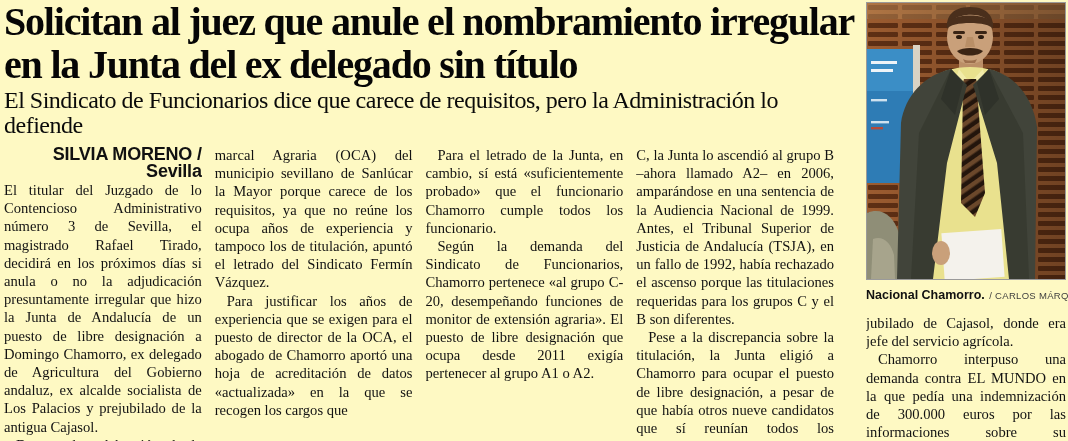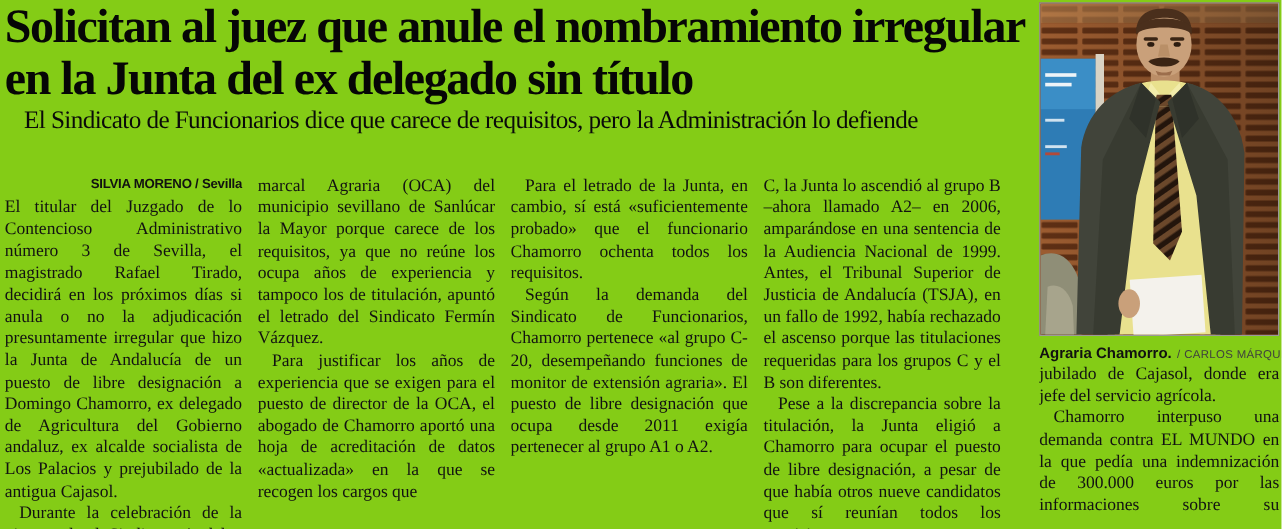--- a/index.html
+++ b/index.html
@@ -4,21 +4,21 @@
 <style>
   html, body {
     margin: 0;
     padding: 0;
     background: #ffffff;
   }
   .page {
     position: relative;
     width: 1068px;
     height: 441px;
-    background: #84cc16;
+    background: #fef9c3;
     overflow: hidden;
     font-family: "Liberation Serif", "DejaVu Serif", serif;
     color: #141414;
   }
   
   .header-area {
     position: absolute;
     left: 4px;
     top: 0;
     width: 858px;
@@ -26,24 +26,24 @@
   .headline {
     margin: 0;
     font-family: "Liberation Serif", "DejaVu Serif", serif;
     font-weight: 700;
     font-size: 40px;
     line-height: 43px;
     letter-spacing: -1.2px;
     color: #060606;
   }
   .subheadline {
-    margin: 2px 0 0 16px;
+    margin: 2px 0 0 0;
     font-family: "Liberation Serif", "DejaVu Serif", serif;
     font-weight: 400;
-    font-size: 21px;
+    font-size: 24px;
     line-height: 25px;
     letter-spacing: -0.5px;
     color: #0a0a0a;
   }
   
   .columns-area {
     position: absolute;
     left: 4px;
     top: 146px;
     width: 830px;
@@ -61,21 +61,21 @@
     overflow: hidden;
     hyphens: auto;
     -webkit-hyphens: auto;
     color: #121212;
   }
   .col p { margin: 0; }
   .col p.indent { text-indent: 12px; }
   .byline {
     font-family: "Liberation Sans", "DejaVu Sans", sans-serif;
     font-weight: 700;
-    font-size: 11px;
+    font-size: 18px;
     line-height: 17px;
     text-align: right;
     letter-spacing: -0.2px;
     color: #111;
     margin-bottom: 1px;
   }
   
   .right-rail {
     position: absolute;
     left: 866px;
@@ -102,20 +102,21 @@
     font-size: 12.5px;
     color: #111;
   }
   .caption-credit {
     font-weight: 400;
     font-size: 9.5px;
     letter-spacing: 0.3px;
     color: #3f3f3f;
   }
   .right-col-holder {
+    margin-top: 11px;
     height: 126px;
     overflow: hidden;
   }
   .right-col-holder .col {
     width: 100%;
     height: 100%;
   }
 </style>
 </head>
 <body>
@@ -131,21 +132,21 @@
       <div class="col" lang="es">
         <div class="byline">SILVIA MORENO / Sevilla</div>
         <p>El titular del Juzgado de lo Contencioso Administrativo número 3 de Sevilla, el magistrado Rafael Tirado, decidirá en los próximos días si anula o no la adjudicación presuntamente irregular que hizo la Junta de Andalucía de un puesto de libre designación a Domingo Chamorro, ex delegado de Agricultura del Gobierno andaluz, ex alcalde socialista de Los Palacios y prejubilado de la antigua Cajasol.</p>
         <p class="indent">Durante la celebración de la vista oral, el Sindicato Andaluz de Funcionarios (SAF) pidió ayer al juez que anule el nombramiento de Chamorro al frente de la Oficina Co-</p>
       </div>
       <div class="col" lang="es">
         <p>marcal Agraria (OCA) del municipio sevillano de Sanlúcar la Mayor porque carece de los requisitos, ya que no reúne los ocupa años de experiencia y tampoco los de titulación, apuntó el letrado del Sindicato Fermín Vázquez.</p>
         <p class="indent">Para justificar los años de experiencia que se exigen para el puesto de director de la OCA, el abogado de Chamorro aportó una hoja de acreditación de datos «actualizada» en la que se recogen los cargos que</p>
       </div>
       <div class="col" lang="es">
-        <p class="indent">Para el letrado de la Junta, en cambio, sí está «suficientemente probado» que el funcionario Chamorro ochenta todos los requisitos.</p>
+        <p class="indent">Para el letrado de la Junta, en cambio, sí está «suficientemente probado» que el funcionario Chamorro cumple todos los funcionario.</p>
         <p class="indent">Según la demanda del Sindicato de Funcionarios, Chamorro pertenece «al grupo C-20, desempeñando funciones de monitor de extensión agraria». El puesto de libre designación que ocupa desde 2011 exigía pertenecer al grupo A1 o A2.</p>
       </div>
       <div class="col" lang="es">
         <p>C, la Junta lo ascendió al grupo B –ahora llamado A2– en 2006, amparándose en una sentencia de la Audiencia Nacional de 1999. Antes, el Tribunal Superior de Justicia de Andalucía (TSJA), en un fallo de 1992, había rechazado el ascenso porque las titulaciones requeridas para los grupos C y el B son diferentes.</p>
         <p class="indent">Pese a la discrepancia sobre la titulación, la Junta eligió a Chamorro para ocupar el puesto de libre designación, a pesar de que había otros nueve candidatos que sí reunían todos los requisitos.</p>
       </div>
     </div>
 
   <div class="right-rail">
     <figure class="photo-frame" style="margin:0">
@@ -220,21 +221,21 @@
 
           <g>
             <rect x="76" y="228" width="60" height="48" fill="#f4f2ec" transform="rotate(-4 106 252)"></rect>
             <ellipse cx="74" cy="250" rx="9" ry="12" fill="#c9a07a"></ellipse>
           </g>
         </g>
       </svg>
     </figure>
 
     <div class="caption-row">
-      <span class="caption-name">Agraria Chamorro.</span>
+      <span class="caption-name">Nacional Chamorro.</span>
       <span class="caption-credit">/ CARLOS MÁRQUEZ</span>
     </div>
 
     <div class="right-col-holder" id="right-col">
         <div class="col" lang="es">
           <p>jubilado de Cajasol, donde era jefe del servicio agrícola.</p>
           <p class="indent">Chamorro interpuso una demanda contra EL MUNDO en la que pedía una indemnización de 300.000 euros por las informaciones sobre su nombramiento irregular. Sin embargo, la juez absolvió a este diario.</p>
         </div>
       </div>
   </div>

